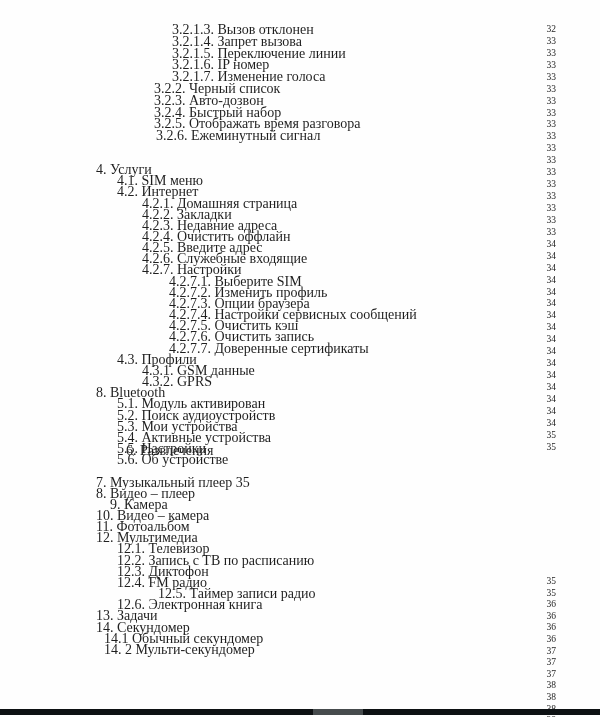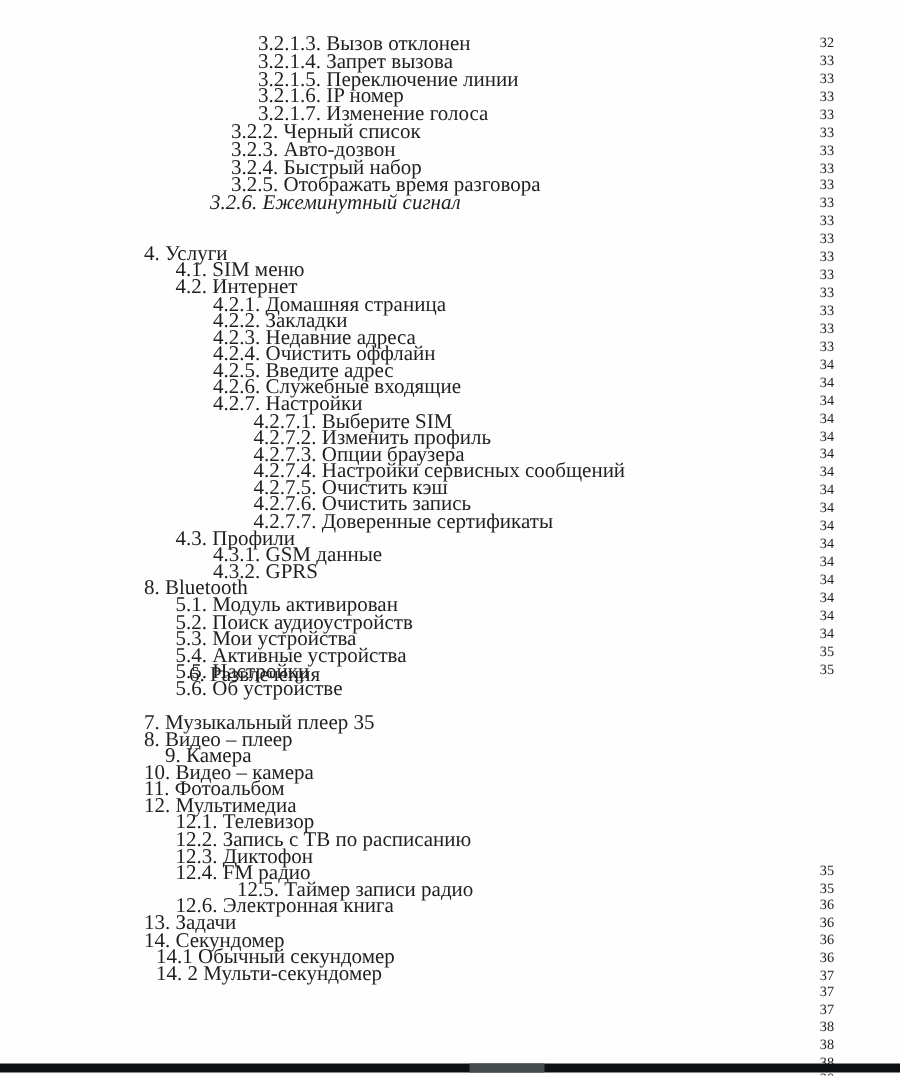--- a/index.html
+++ b/index.html
@@ -48,21 +48,21 @@
   <div id="toc-text">
       <div class="toc-entry" style="top: 25px; left: 172px;">3.2.1.3. Вызов отклонен</div>
       <div class="toc-entry" style="top: 36.8px; left: 172px;">3.2.1.4. Запрет вызова</div>
       <div class="toc-entry" style="top: 48.6px; left: 172px;">3.2.1.5. Переключение линии</div>
       <div class="toc-entry" style="top: 60.4px; left: 172px;">3.2.1.6. IP номер</div>
       <div class="toc-entry" style="top: 72.2px; left: 172px;">3.2.1.7. Изменение голоса</div>
       <div class="toc-entry" style="top: 84px; left: 154px;">3.2.2. Черный список</div>
       <div class="toc-entry" style="top: 95.8px; left: 154px;">3.2.3. Авто-дозвон</div>
       <div class="toc-entry" style="top: 107.6px; left: 154px;">3.2.4. Быстрый набор</div>
       <div class="toc-entry" style="top: 119.4px; left: 154px;">3.2.5. Отображать время разговора</div>
-      <div class="toc-entry" style="top: 131.2px; left: 140px; font-style: italic;">3.2.6. Ежеминутный сигнал</div>
+      <div class="toc-entry" style="top: 131.2px; left: 156px;">3.2.6. Ежеминутный сигнал</div>
       <div class="toc-entry" style="top: 165px; left: 96px;">4. Услуги</div>
       <div class="toc-entry" style="top: 176.2px; left: 117px;">4.1. SIM меню</div>
       <div class="toc-entry" style="top: 187.3px; left: 117px;">4.2. Интернет</div>
       <div class="toc-entry" style="top: 198.5px; left: 142px;">4.2.1. Домашняя страница</div>
       <div class="toc-entry" style="top: 209.6px; left: 142px;">4.2.2. Закладки</div>
       <div class="toc-entry" style="top: 220.8px; left: 142px;">4.2.3. Недавние адреса</div>
       <div class="toc-entry" style="top: 232px; left: 142px;">4.2.4. Очистить оффлайн</div>
       <div class="toc-entry" style="top: 243.1px; left: 142px;">4.2.5. Введите адрес</div>
       <div class="toc-entry" style="top: 254.3px; left: 142px;">4.2.6. Служебные входящие</div>
       <div class="toc-entry" style="top: 265.4px; left: 142px;">4.2.7. Настройки</div>

